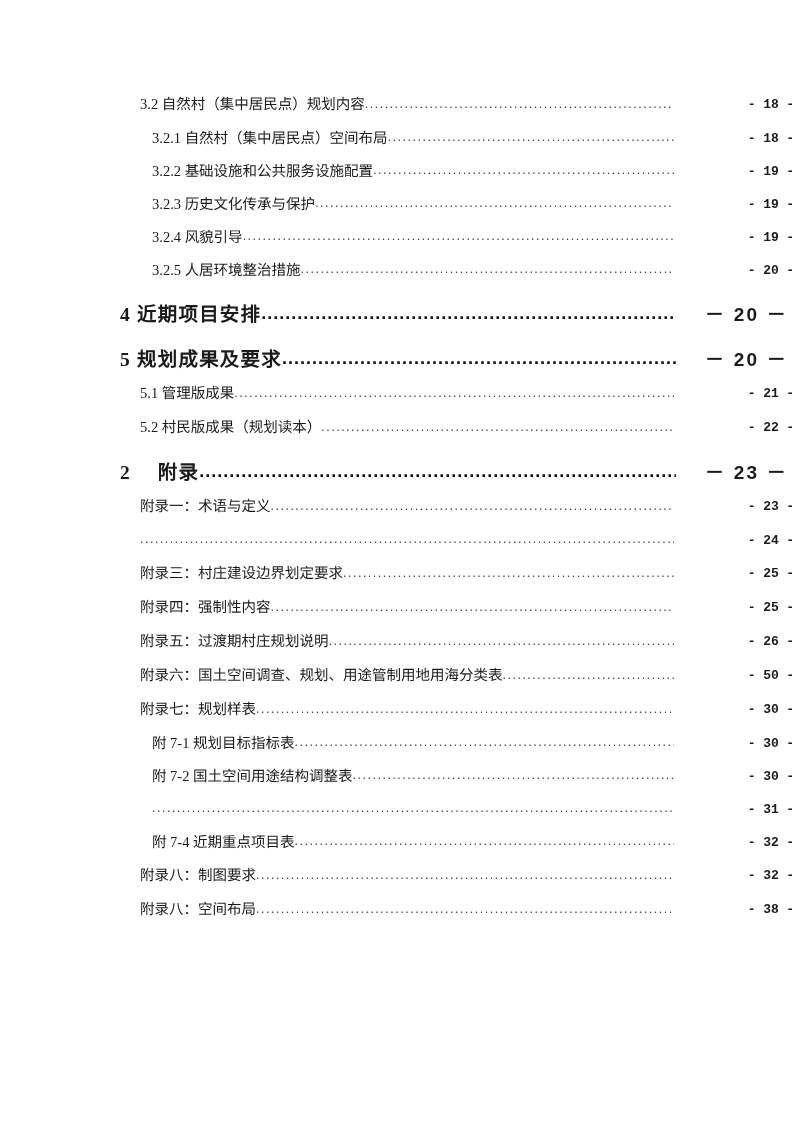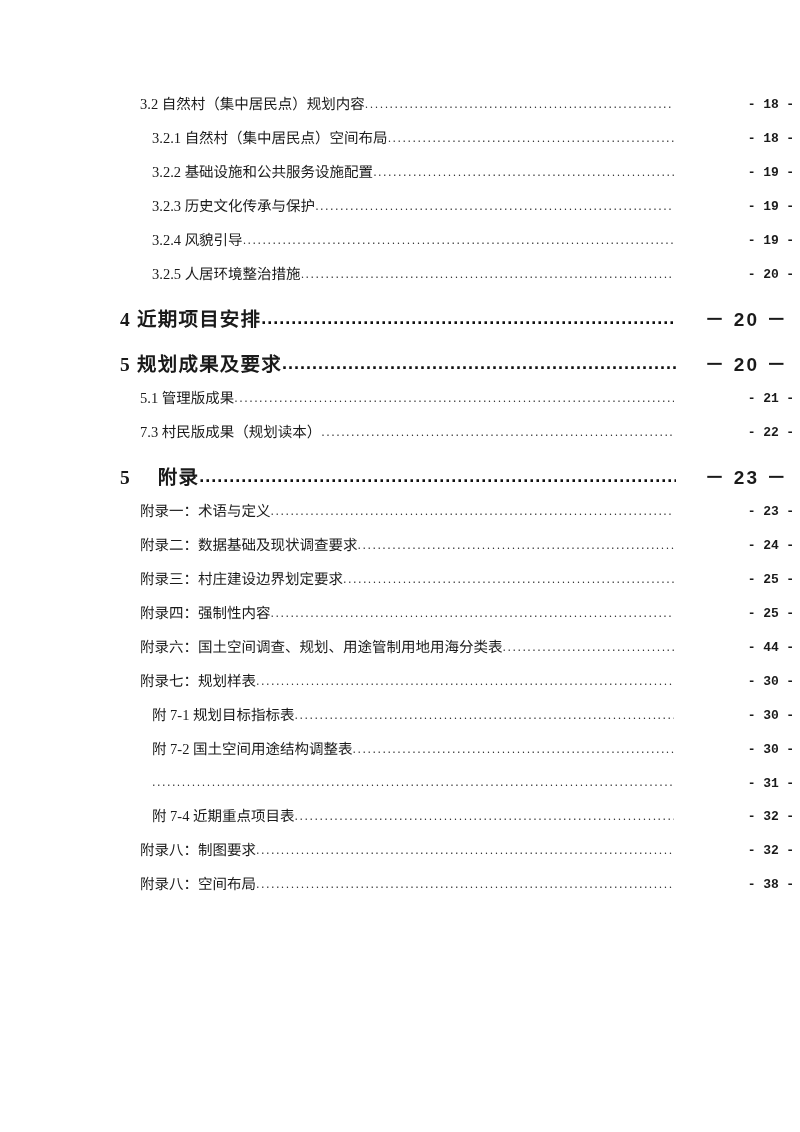--- a/index.html
+++ b/index.html
@@ -107,20 +107,21 @@
 
   
   .lvl2b { }
 
   
   .lvl3 {
     font-size: 14.5px;
     line-height: 33px;
     padding-left: 152px;
     padding-right: 120px;
+    align-items: center;
   }
   .lvl3 .toc-title { font-weight: 400; }
   .lvl3 .toc-dots { font-size: 12.5px; letter-spacing: 1.5px; }
   .lvl3 .toc-page { font-size: 13px; }
 
   
   .gap-before { margin-top: 11px; }
 </style>
 </head>
 <body>
@@ -165,53 +166,57 @@
       <span class="toc-title">5 规划成果及要求</span>
       <span class="toc-dots"></span>
       <span class="toc-page">－ 20 －</span>
     </div>
     <div class="toc-row lvl2">
       <span class="toc-title">5.1 管理版成果</span>
       <span class="toc-dots"></span>
       <span class="toc-page">- 21 -</span>
     </div>
     <div class="toc-row lvl2">
-      <span class="toc-title">7.3 村民版成果（规划读本）</span>
+      <span class="toc-title">5.2 村民版成果（规划读本）</span>
       <span class="toc-dots"></span>
       <span class="toc-page">- 22 -</span>
     </div>
     <div class="toc-row lvl1 gap-before">
-      <span class="toc-title">5　 附录</span>
+      <span class="toc-title">2　 附录</span>
       <span class="toc-dots"></span>
       <span class="toc-page">－ 23 －</span>
     </div>
     <div class="toc-row lvl2 lvl2b">
       <span class="toc-title">附录一：术语与定义</span>
       <span class="toc-dots"></span>
       <span class="toc-page">- 23 -</span>
     </div>
     <div class="toc-row lvl2 lvl2b">
-      <span class="toc-title">附录二：数据基础及现状调查要求</span>
       <span class="toc-dots"></span>
       <span class="toc-page">- 24 -</span>
     </div>
     <div class="toc-row lvl2 lvl2b">
       <span class="toc-title">附录三：村庄建设边界划定要求</span>
       <span class="toc-dots"></span>
       <span class="toc-page">- 25 -</span>
     </div>
     <div class="toc-row lvl2 lvl2b">
       <span class="toc-title">附录四：强制性内容</span>
       <span class="toc-dots"></span>
       <span class="toc-page">- 25 -</span>
     </div>
     <div class="toc-row lvl2 lvl2b">
+      <span class="toc-title">附录五：过渡期村庄规划说明</span>
+      <span class="toc-dots"></span>
+      <span class="toc-page">- 26 -</span>
+    </div>
+    <div class="toc-row lvl2 lvl2b">
       <span class="toc-title">附录六：国土空间调查、规划、用途管制用地用海分类表</span>
       <span class="toc-dots"></span>
-      <span class="toc-page">- 44 -</span>
+      <span class="toc-page">- 50 -</span>
     </div>
     <div class="toc-row lvl2 lvl2b">
       <span class="toc-title">附录七：规划样表</span>
       <span class="toc-dots"></span>
       <span class="toc-page">- 30 -</span>
     </div>
     <div class="toc-row lvl3">
       <span class="toc-title">附 7-1 规划目标指标表</span>
       <span class="toc-dots"></span>
       <span class="toc-page">- 30 -</span>

